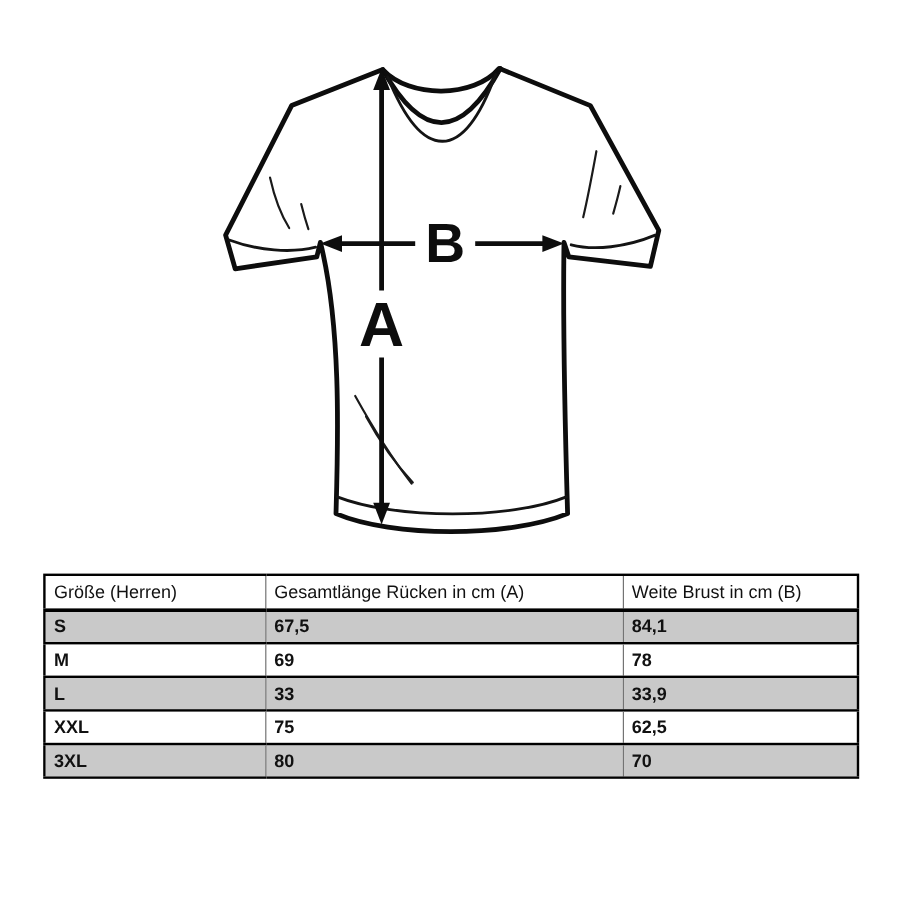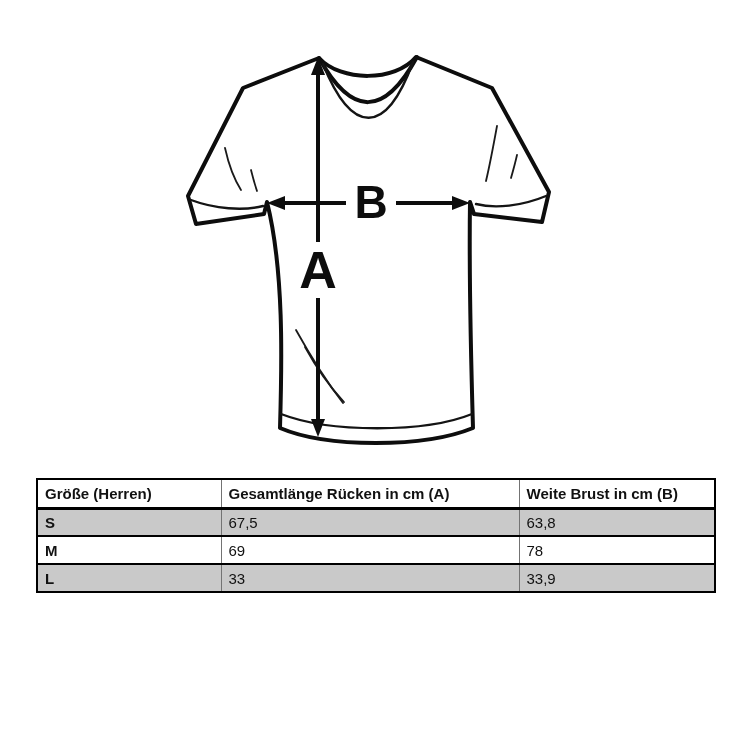--- a/index.html
+++ b/index.html
@@ -67,25 +67,25 @@
     border-top: 2px solid #000000;
     border-bottom: 2px solid #000000;
     padding: 0 0 0 7px;
     text-align: left;
     vertical-align: middle;
     white-space: nowrap;
     overflow: hidden;
   }
   .size-table th {
     height: 29px;
-    font-weight: bold;
+    font-weight: normal;
     background: #ffffff;
     border-bottom: 3px solid #000000;
   }
-  .size-table td { height: 28px; font-weight: normal; }
+  .size-table td { height: 28px; font-weight: bold; }
   .size-table td.size-col { font-weight: bold; }
   .size-table tbody tr:nth-child(odd) td { background: #c9c9c9; }
   .size-table tbody tr:nth-child(even) td { background: #ffffff; }
 </style>
 </head>
 <body>
 
 <div class="page">
 
   <svg class="shirt-svg" viewBox="170 40 400 425" xmlns="http://www.w3.org/2000/svg">
@@ -148,28 +148,38 @@
       <tr>
         <th>Größe (Herren)</th>
         <th>Gesamtlänge Rücken in cm (A)</th>
         <th>Weite Brust in cm (B)</th>
       </tr>
     </thead>
     <tbody>
       <tr>
         <td class="size-col">S</td>
         <td>67,5</td>
-        <td>63,8</td>
+        <td>84,1</td>
       </tr>
       <tr>
         <td class="size-col">M</td>
         <td>69</td>
         <td>78</td>
       </tr>
       <tr>
         <td class="size-col">L</td>
         <td>33</td>
         <td>33,9</td>
       </tr>
+      <tr>
+        <td class="size-col">XXL</td>
+        <td>75</td>
+        <td>62,5</td>
+      </tr>
+      <tr>
+        <td class="size-col">3XL</td>
+        <td>80</td>
+        <td>70</td>
+      </tr>
     </tbody>
   </table>
 
 </div>
 
 </body></html>

